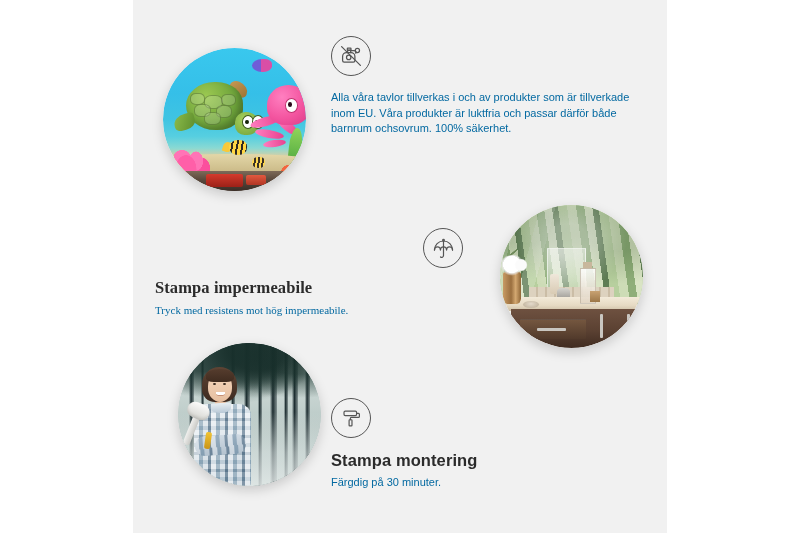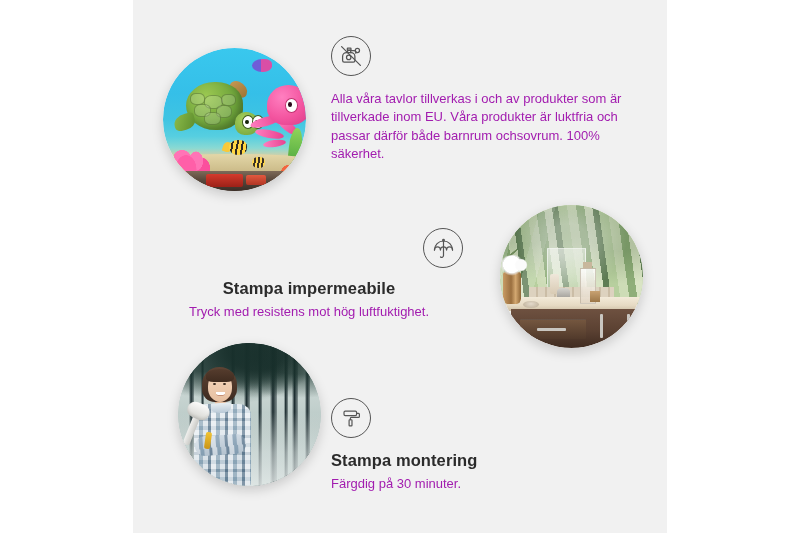--- a/index.html
+++ b/index.html
@@ -43,25 +43,25 @@
   .feature-title {
     margin: 0;
     font-size: 16.5px;
     font-weight: bold;
     color: #2b2b2b;
     letter-spacing: .1px;
     line-height: 1.25;
   }
   .feature-desc {
     margin: 4px 0 0 0;
-    font-size: 13px;
-    color: #a21caf;
+    font-size: 11px;
+    color: #0369a1;
     line-height: 1.42;
   }
-  .align-right { text-align: center; }
+  .align-right { text-align: left; font-family: Liberation Serif, serif; }
   .align-left  { text-align: left; }
 
   
   .icon-badge {
     width: 40px;
     height: 40px;
     border: 1.4px solid #555;
     border-radius: 50%;
     box-sizing: border-box;
     display: flex;
@@ -557,21 +557,21 @@
           <svg width="25" height="25" viewBox="0 0 26 26" fill="none" stroke="#555" stroke-width="1.25" stroke-linecap="round" stroke-linejoin="round">
             <path d="M3.6 14.6a9.4 9.4 0 0 1 18.8 0"></path>
             <path d="M3.6 14.6c0-1.9 1.6-3.2 3.1-3.2s3.1 1.3 3.1 3.2c0-1.9 1.5-3.2 3.2-3.2s3.2 1.3 3.2 3.2c0-1.9 1.5-3.2 3.1-3.2s3.1 1.3 3.1 3.2"></path>
             <path d="M13 5.2v15.1"></path>
             <path d="M13 20.3a1.9 1.9 0 0 1-3.1 1.5"></path>
             <circle cx="13" cy="4.4" r="0.9"></circle>
           </svg>
         </div>
       </div>
       <h2 class="feature-title">Stampa impermeabile</h2>
-      <p class="feature-desc">Tryck med resistens mot hög luftfuktighet.</p>
+      <p class="feature-desc">Tryck med resistens mot hög impermeabile.</p>
     </div>
 
     <div class="photo-circle" id="photo-forest">
       <div class="photo-inner">
         <div class="fw fw-sky"></div>
         <div class="fw fw-trunk" style="left:46%;width:4.5%"></div>
         <div class="fw fw-trunk" style="left:56%;width:3%"></div>
         <div class="fw fw-trunk" style="left:64%;width:5%"></div>
         <div class="fw fw-trunk" style="left:74%;width:2.6%"></div>
         <div class="fw fw-trunk" style="left:80%;width:4%"></div>

